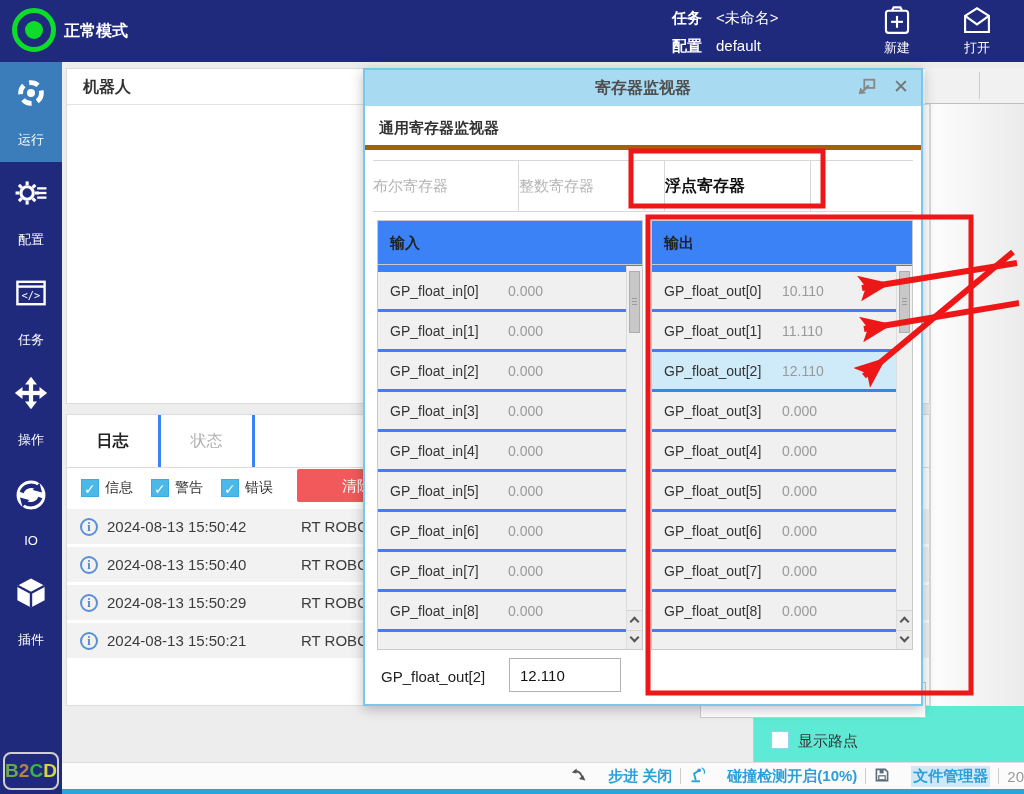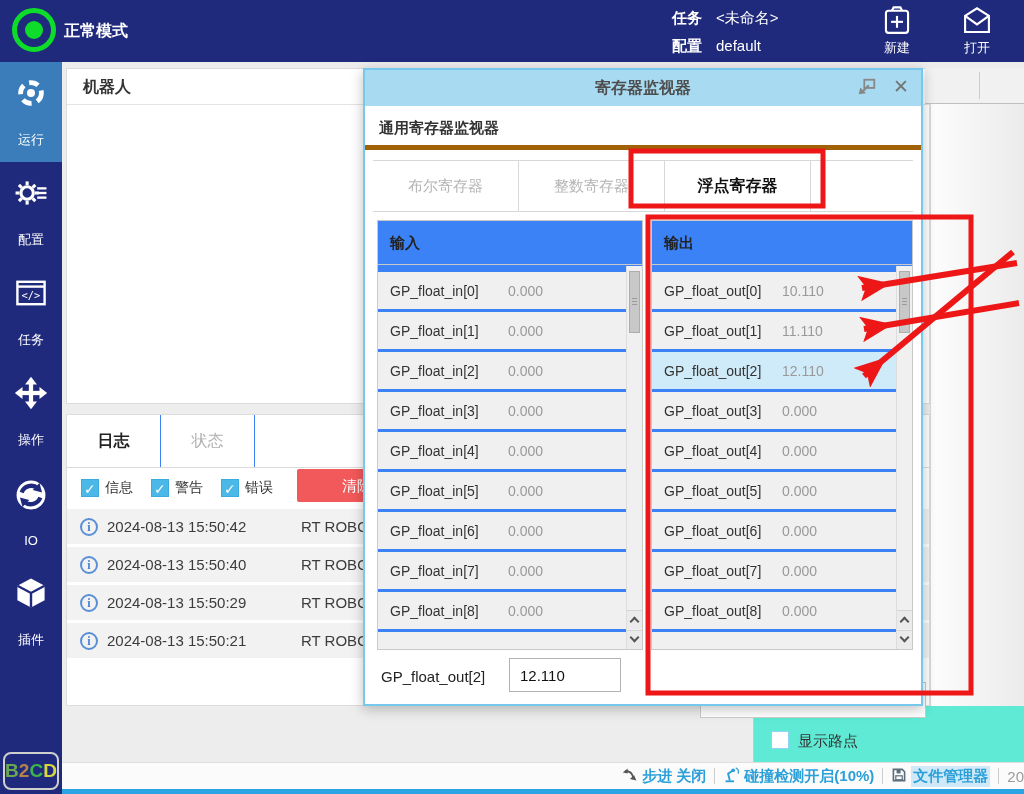--- a/index.html
+++ b/index.html
@@ -34,53 +34,53 @@
 #tr-tabbar .tr-div{position:absolute;left:54px;top:4px;bottom:4px;width:1px;background:#ccc}
 #right-panel{position:absolute;left:930px;top:104px;width:94px;height:614px;background:linear-gradient(to right,#fdfdfd,#ebebeb);border-left:1px solid #d8d8d8;border-bottom:1px solid #c8c8c8}
 #white-sliver{position:absolute;left:700px;top:682px;width:226px;height:36px;background:#fff;border:1px solid #ccc;z-index:6}
 #waypoint-panel{position:absolute;left:753px;top:706px;width:271px;height:56px;background:#5eead4;border-left:1px solid #c9c9c9;z-index:4}
 #wp-cb{position:absolute;left:17px;top:25px;width:18px;height:18px;background:#fff;border:1px solid #8fd4f2;cursor:pointer}
 #wp-label{position:absolute;left:44px;top:26px;font-size:15px;color:#333}
 
 
 #log-panel{position:absolute;left:66px;top:414px;width:864px;height:292px;background:#fff;border:1px solid #dcdcdc}
 #log-tabs{display:flex;height:53px;border-bottom:1px solid #dcdcdc}
-.log-tab{width:94px;text-align:center;line-height:52px;font-size:16px;color:#b0b0b0;border-right:1px solid #3b82f6;cursor:pointer}
+.log-tab{width:94px;text-align:center;line-height:52px;font-size:16px;color:#b0b0b0;border-right:3px solid #3b82f6;cursor:pointer}
 .log-tab.active{color:#222;font-weight:bold}
 #log-filters{position:absolute;left:14px;top:58px;height:30px;display:flex;align-items:center;gap:18px}
 .filt{display:flex;align-items:center;gap:6px;cursor:pointer}
 .cb{width:18px;height:18px;border:1px solid #3aabde;background:#fff;position:relative}
 .cb.on{background:#4cb8e8}
 .cb.on::after{content:"✓";position:absolute;left:2px;top:0;color:#fff;font-size:14px;line-height:18px}
 .filt-label{font-size:14px;color:#333}
 #clear-btn{position:absolute;left:230px;top:54px;width:120px;height:33px;background:#f2595a;color:#fff;font-size:15px;text-align:center;line-height:33px;border-radius:2px;cursor:pointer}
 #log-entries{position:absolute;left:0;top:94px;width:100%}
 .log-row{height:35px;margin-bottom:3px;background:#f2f2f2;display:flex;align-items:center;font-size:15px;color:#3c3c3c}
 .info-ico{width:18px;height:18px;border:2px solid #5a8fd8;border-radius:50%;color:#4a82d0;font-size:12px;font-weight:bold;text-align:center;line-height:14px;margin-left:13px;flex:none;font-family:"Liberation Serif",serif}
 .log-time{margin-left:9px;width:152px}
 .log-src{margin-left:42px}
 .log-msg{margin-left:12px;white-space:nowrap}
 
 
 #statusbar{position:absolute;left:62px;top:762px;width:962px;height:27px;background:#fbfbfb;border-top:1px solid #dedede;display:flex;justify-content:flex-end;align-items:center;gap:8px;font-size:15px;font-weight:bold;color:#2a9fd8;overflow:hidden;z-index:20}
-.sb-item{display:flex;align-items:center;gap:4px;cursor:pointer}
+.sb-item{display:flex;align-items:center;gap:21px;cursor:pointer}
 .vdiv{width:1px;height:16px;background:#ccc}
 .hl{background:#cfe9f8;padding:1px 2px}
 .sb-trail{color:#9a9a9a;font-weight:normal}
 #bottom-strip{position:absolute;left:62px;top:789px;width:962px;height:5px;background:#2aa3e2;z-index:20}
 
 
 #dialog{position:absolute;left:363px;top:68px;width:560px;height:638px;background:#fff;border:2px solid #76c8ec;box-shadow:0 3px 12px rgba(0,0,0,.25);z-index:50}
 #dlg-titlebar{position:absolute;left:0;top:0;width:556px;height:36px;background:#a8dbf2}
 #dlg-title{display:block;text-align:center;line-height:36px;font-size:16px;font-weight:bold;color:#4e4e4e}
 #dlg-expand{position:absolute;right:44px;top:7px;cursor:pointer}
 #dlg-close{position:absolute;right:12px;top:5px;font-size:19px;color:#767676;cursor:pointer}
 #dlg-subtitle{position:absolute;left:0;top:36px;width:556px;height:44px;line-height:44px;padding-left:14px;font-size:15px;font-weight:bold;color:#333;border-bottom:5px solid #a16207}
 #dlg-tabs{position:absolute;left:8px;top:90px;width:540px;height:52px;display:flex;border-top:1px solid #d8d8d8;border-bottom:1px solid #d8d8d8}
-.dlg-tab{width:146px;text-align:center;line-height:50px;font-size:15px;color:#b5b5b5;border-right:1px solid #d8d8d8;cursor:pointer}
+.dlg-tab{width:146px;line-height:50px;font-size:15px;color:#b5b5b5;border-right:1px solid #d8d8d8;cursor:pointer}
 .dlg-tab.active{color:#111;font-weight:bold;font-size:16px}
 .dlg-tab.empty{flex:1;border-right:none}
 .col{position:absolute;top:150px;height:430px;border:1px solid #c9c9c9;background:#3b82f6}
 #col-in{left:12px;width:266px}
 #col-out{left:286px;width:262px}
 .col-head{height:44px;line-height:43px;padding-left:12px;font-size:15px;font-weight:bold;color:#222;border-bottom:1px solid #c9c9c9}
 .reg-list{position:absolute;left:0;top:45px;right:16px;bottom:0;overflow:hidden;padding-top:6px}
 .reg-row{height:37px;margin-bottom:3px;background:#f0f0f0;display:flex;align-items:center;position:relative}
 .reg-row.sel{background:#cfeaf8}
 .reg-row.part{height:24px;margin-bottom:0}

